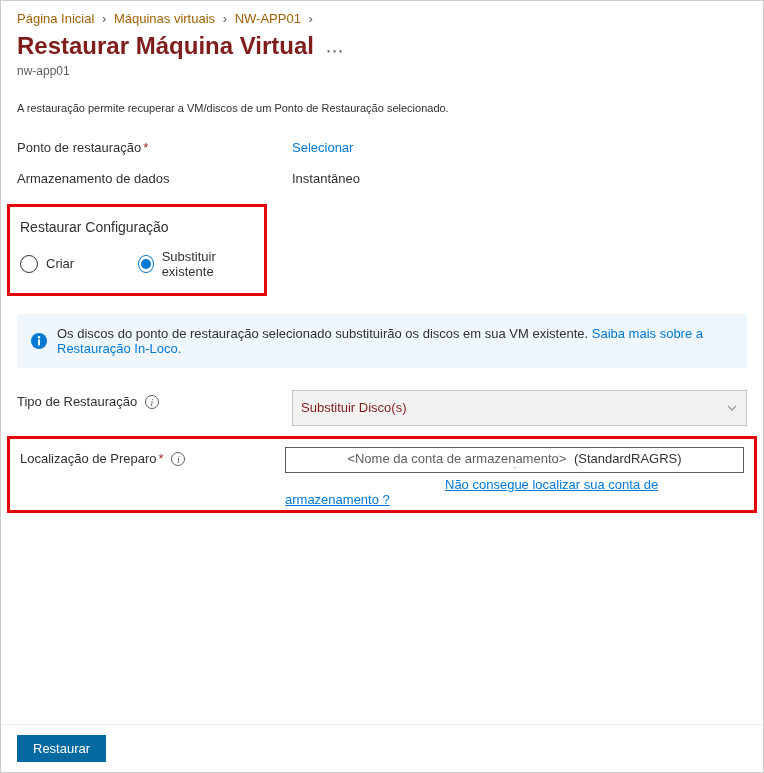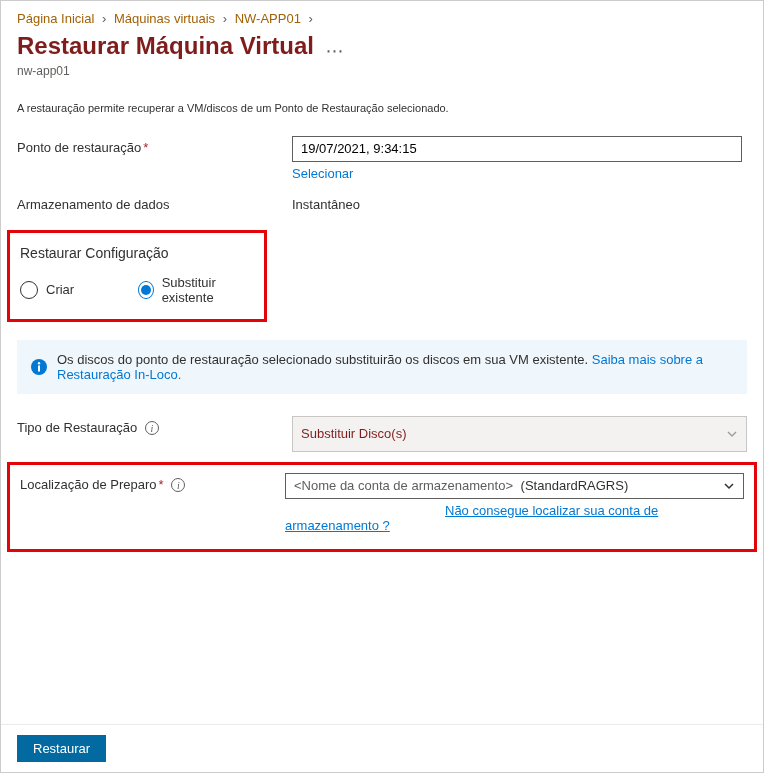--- a/index.html
+++ b/index.html
@@ -25,22 +25,22 @@
   .radio-row { display: flex; gap: 64px; align-items: center; }
   .radio-item { display: flex; align-items: center; gap: 8px; cursor: pointer; font-size: 13px; }
   .radio-circle { width: 18px; height: 18px; border-radius: 50%; border: 1px solid #323130; display: flex; align-items: center; justify-content: center; }
   .radio-circle.selected { border-color: #0078d4; }
   .radio-dot { width: 10px; height: 10px; border-radius: 50%; background: #0078d4; }
   .info-banner { background: #eff6fc; padding: 12px 14px; margin-top: 18px; font-size: 13px; display: flex; align-items: center; gap: 10px; }
   .info-banner svg { flex-shrink: 0; }
   .info-icon-circle { width:16px; height:16px; }
   .help-icon { display:inline-flex; width:14px; height:14px; border:1px solid #605e5c; border-radius:50%; align-items:center; justify-content:center; font-size:10px; color:#605e5c; margin-left:4px; vertical-align:middle; cursor:pointer; font-style: italic; font-family: Georgia, serif; }
   .disabled-select { background:#f3f2f1; border:1px solid #c8c6c4; color:#7f1d1d; padding:4px 8px; width:100%; max-width:470px; height:36px; display:flex; align-items:center; justify-content:space-between; }
-  .staging-wrap { border:3px solid #e3040a; padding:8px 10px 14px 10px; margin-top:8px; margin-left:-10px; margin-right:-10px; }
-  .combo { border:1px solid #605e5c; padding:3px 8px; width:100%; max-width:460px; height:26px; display:flex; align-items:center; justify-content:space-between; font-size:13px; cursor:pointer; background:#fff; }
+  .staging-wrap { border:3px solid #e3040a; padding:8px 10px 1px 10px; margin-top:8px; margin-left:-10px; margin-right:-10px; }
+  .combo { border:1px solid #605e5c; padding:3px 8px; width:100%; max-width:460px; height:26px; display:flex; align-items:center; justify-content:space-between; font-size:13px; cursor:pointer; background:#fff;flex-direction:column; }
   .combo .placeholder { color:#605e5c; }
   .combo .extra { color:#323130; margin-left:4px; }
   .help-row { text-align:left; margin-top:4px; }
   .footer { position:absolute; bottom:0; left:0; right:0; border-top:1px solid #edebe9; padding:10px 16px; }
   .primary-btn { background:#0369a1; color:#fff; border:none; padding:6px 16px; font-size:13px; cursor:pointer; }
   .row-mt { margin-top: 22px; }
   .chev-svg { width:12px; height:12px; }
 </style>
 </head>
 <body>
@@ -62,21 +62,20 @@
   </div>
   <div class="subtitle">nw-app01</div>
 
   <div class="desc">A restauração permite recuperar a VM/discos de um Ponto de Restauração selecionado.</div>
 
   <div class="form-row">
     <div class="form-label">
       <span>Ponto de restauração</span><span class="req">*</span>
     </div>
     <div class="form-value">
-      <input class="text-input" type="text" readonly="" value="19/07/2021, 9:34:15" style="">
       <div style="margin-top:4px;"><a class="link">Selecionar</a></div>
     </div>
   </div>
 
   <div class="form-row" style="margin-top:12px;">
     <div class="form-label">Armazenamento de dados</div>
     <div class="form-value"><span class="static-val">Instantâneo</span></div>
   </div>
 
   <div class="section-box">

